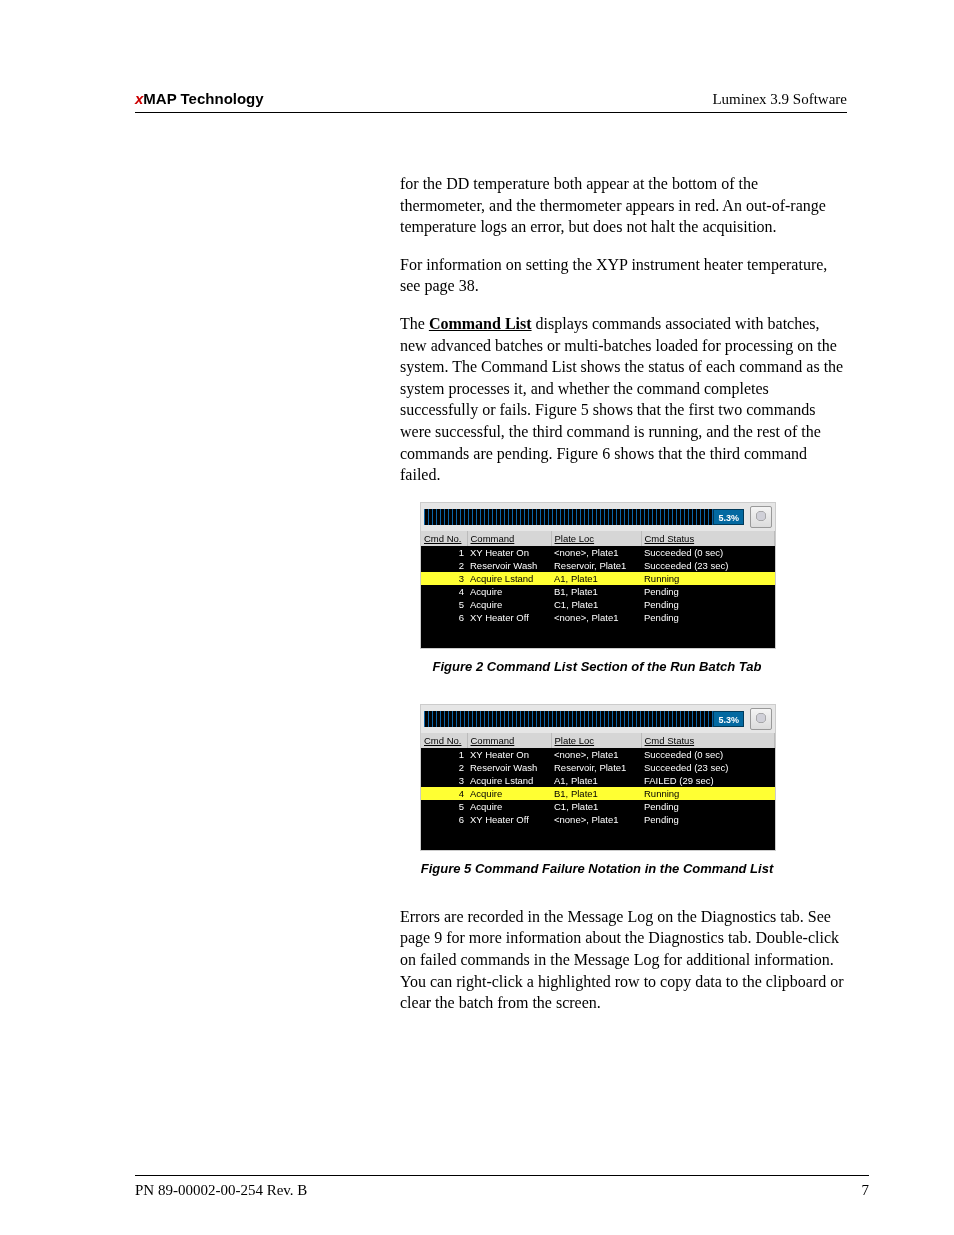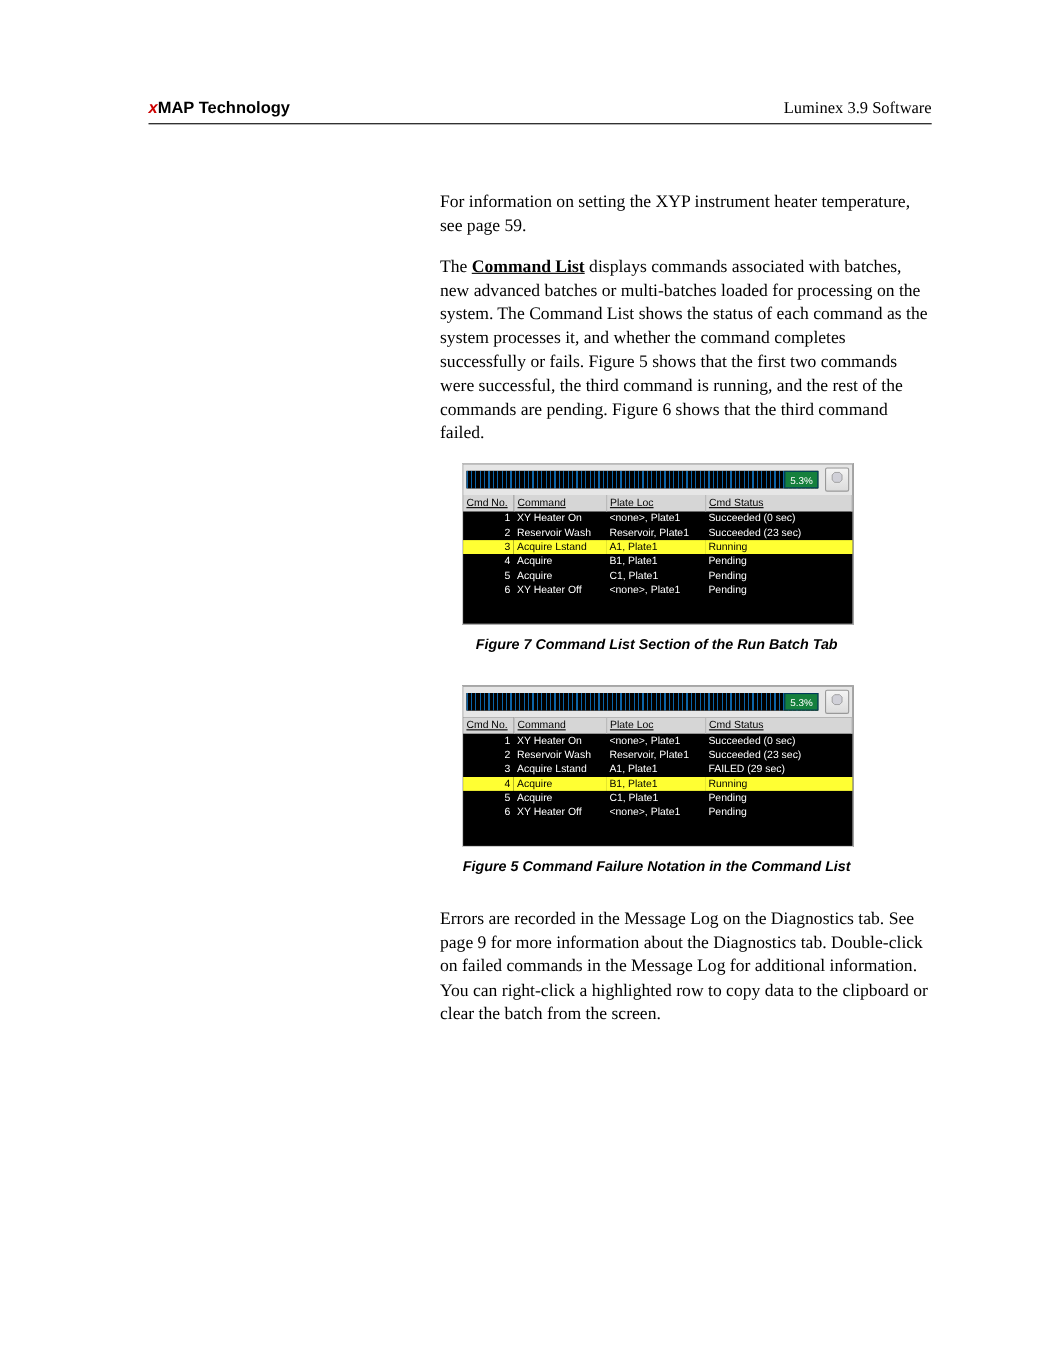--- a/index.html
+++ b/index.html
@@ -83,24 +83,24 @@
     top: 0; left: 0; right: 0; bottom: 0;
     background: repeating-linear-gradient(
       to right, #0c64a8 0 1px, #000 1px 4px
     );
   }
   .progress-pct {
     position: absolute;
     right: 0;
     top: 0;
     bottom: 0;
-    background: #15803d;
+    background: #0369a1;
     color: #fff;
     font-size: 9px;
-    font-weight: normal;
+    font-weight: bold;
     padding: 2px 4px;
     line-height: 12px;
     border: 1px solid #003a5a;
   }
   .stop-btn {
     width: 20px;
     height: 20px;
     background: linear-gradient(#f4f4f4, #dcdcdc);
     border: 1px solid #999;
     border-radius: 2px;
@@ -166,21 +166,22 @@
 <div class="page">
 
   <div class="header">
     <div class="header-left">
       <span class="brand-x">x</span><span>MAP Technology</span>
     </div>
     <div class="header-right">Luminex 3.9 Software</div>
   </div>
 
   <div class="body-text">
-    <p>For information on setting the XYP instrument heater temperature, see page 59.</p>
+    <p>for the DD temperature both appear at the bottom of the thermometer, and the thermometer appears in red. An out-of-range temperature logs an error, but does not halt the acquisition.</p>
+    <p>For information on setting the XYP instrument heater temperature, see page 38.</p>
     <p>
       <span>The </span><b>Command List</b><span> displays commands associated with batches, new advanced batches or multi-batches loaded for processing on the system. The Command List shows the status of each command as the system processes it, and whether the command completes successfully or fails. Figure 5 shows that the first two commands were successful, the third command is running, and the rest of the commands are pending. Figure 6 shows that the third command failed.</span>
     </p>
 
     <div class="figure-wrap" style="margin-left:20px;">
       <div class="figure-img">
         <div class="progress-row">
           <div class="progress-bar">
             <div class="progress-ticks"></div>
             <div class="progress-pct">5.3%</div>
@@ -244,21 +245,21 @@
                 <td>XY Heater Off</td>
                 <td>&lt;none&gt;, Plate1</td>
                 <td class="status-pending">Pending</td>
               </tr>
               <tr class="blank-row">
                 <td colspan="4"></td>
               </tr>
             </tbody>
         </table>
       </div>
-      <div class="fig-caption">Figure 7   Command List Section of the Run Batch Tab</div>
+      <div class="fig-caption">Figure 2   Command List Section of the Run Batch Tab</div>
     </div>
 
     <div class="figure-wrap" style="margin-left:20px;">
       <div class="figure-img">
         <div class="progress-row">
           <div class="progress-bar">
             <div class="progress-ticks"></div>
             <div class="progress-pct">5.3%</div>
           </div>
           <div class="stop-btn">
@@ -326,14 +327,18 @@
               </tr>
             </tbody>
         </table>
       </div>
       <div class="fig-caption">Figure 5   Command Failure Notation in the Command List</div>
     </div>
 
     <p>Errors are recorded in the Message Log on the Diagnostics tab. See page 9 for more information about the Diagnostics tab. Double-click on failed commands in the Message Log for additional information. You can right-click a highlighted row to copy data to the clipboard or clear the batch from the screen.</p>
   </div>
 
+  <div class="footer">
+    <span>PN 89-00002-00-254 Rev. B</span>
+    <span>7</span>
+  </div>
 
 </div>
 
 </body></html>

